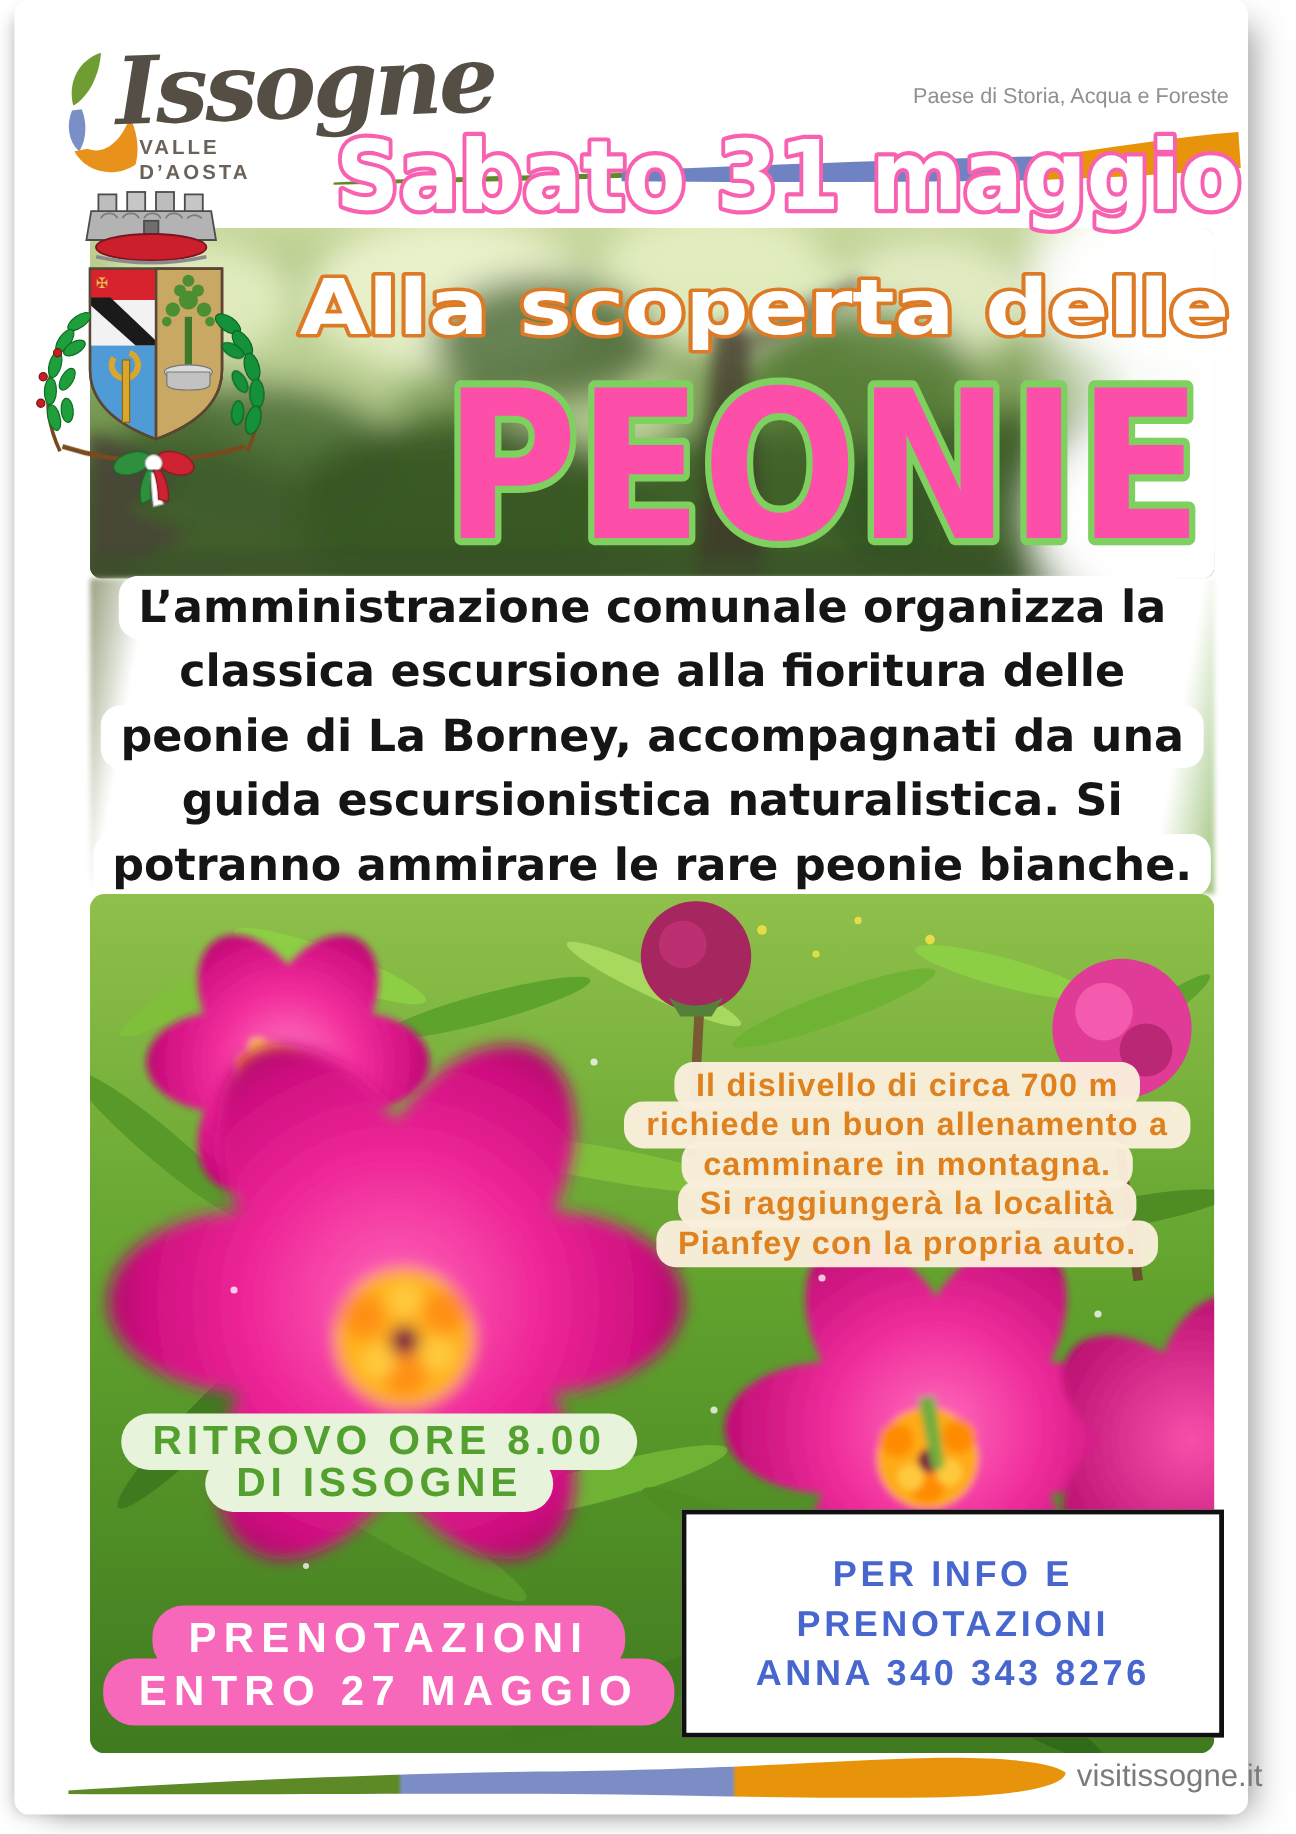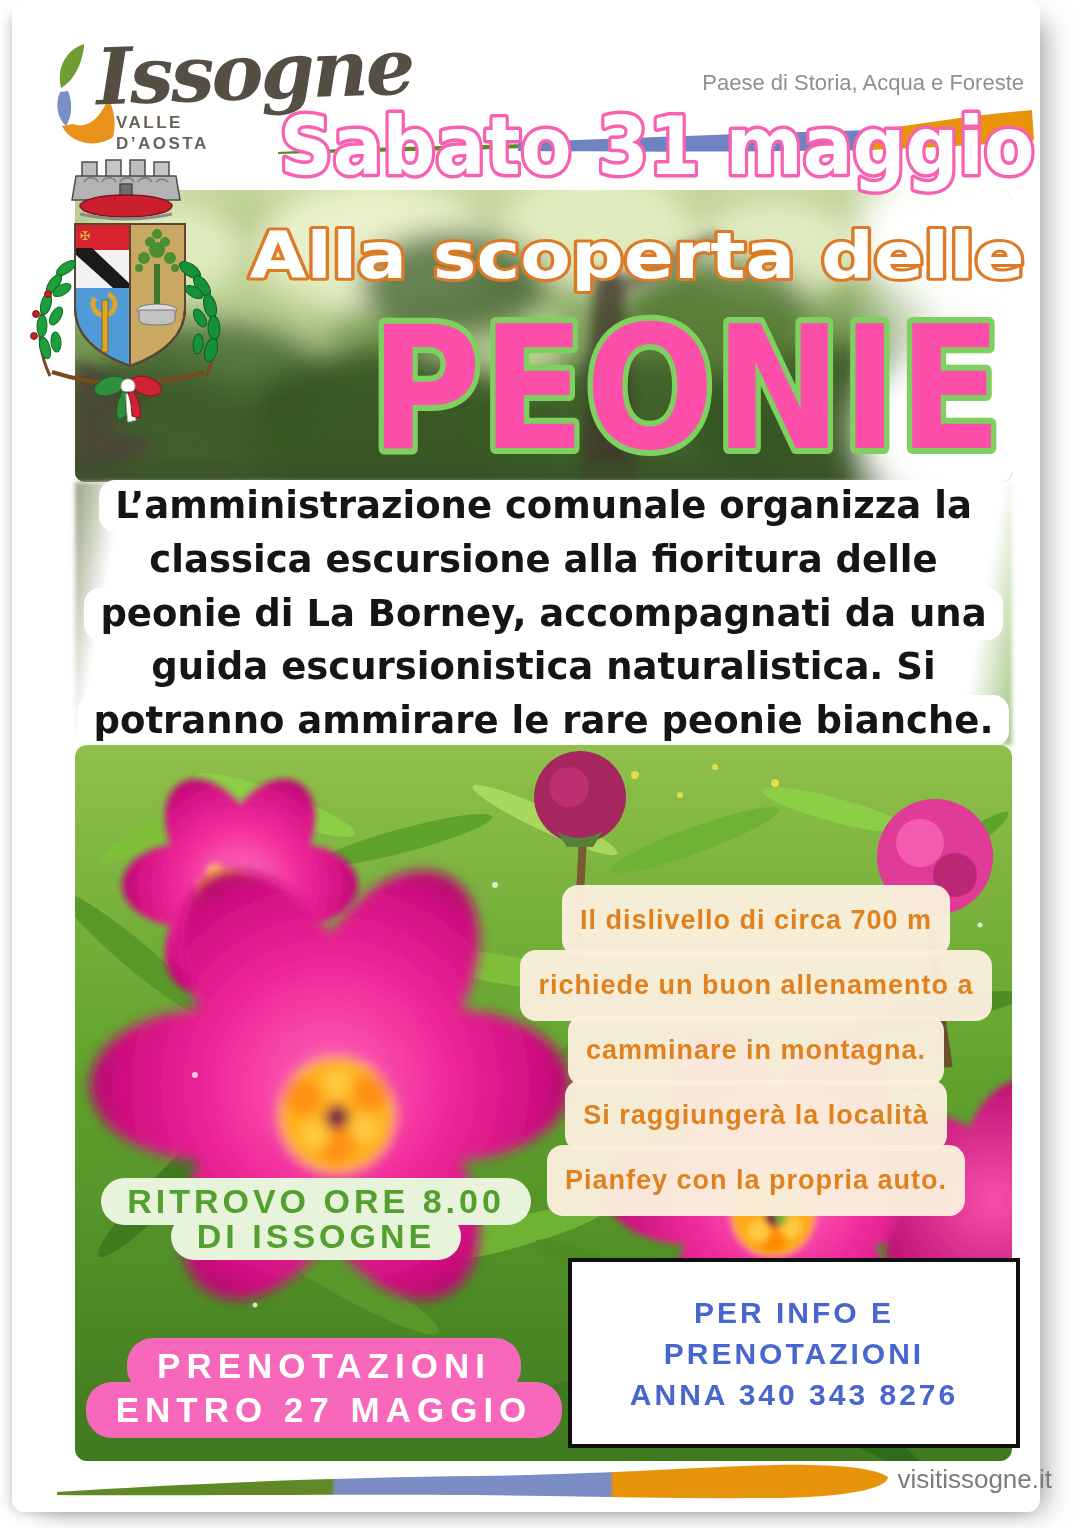--- a/index.html
+++ b/index.html
@@ -8,41 +8,41 @@
   .sheet{position:absolute;left:12px;top:0;width:1028px;height:1512px;background:#ffffff;
          border-radius:12px;
          box-shadow:16px 10px 26px -12px rgba(70,70,70,.55),-7px 6px 14px -9px rgba(80,80,80,.5);}
   .abs{position:absolute;}
 
   
   .logo-script{left:84px;top:26px;font-family:"DejaVu Serif",serif;font-style:italic;font-weight:bold;
                font-size:78px;color:#554e45;transform:rotate(-2deg);letter-spacing:-3px;}
   .logo-region{left:104px;top:112px;font-size:17px;font-weight:600;color:#6b6359;
                letter-spacing:2.5px;line-height:21px;}
-  .tagline{right:16px;top:70px;font-size:22px;color:#8f8f8f;}
+  .tagline{right:16px;top:70px;font-size:18px;color:#8f8f8f;}
 
   
   .photo{overflow:hidden;border-radius:10px;}
   .tree-photo{left:63px;top:190px;width:937px;height:292px;}
   .peony-photo{left:63px;top:745px;width:937px;height:716px;border-radius:12px;}
 
   
   .mid-band{left:63px;top:482px;width:937px;height:263px;}
   .mid-bg{position:absolute;inset:0;filter:blur(2px);
      background:linear-gradient(100deg,#9aa284 0%,#c9cfbc 2.5%,#ffffff 5%,#ffffff 94.5%,#dcead0 96.5%,#9fc27c 100%);}
   .intro-lines{position:absolute;inset:0;display:flex;flex-direction:column;align-items:center;
      justify-content:space-between;}
   .intro-line{font-family:"DejaVu Sans",sans-serif;font-weight:bold;font-size:37px;color:#151515;
      background:#ffffff;border-radius:16px;padding:1px 16px;margin:-2px 0;line-height:50px;white-space:nowrap;}
 
   
   .blob-box{display:flex;flex-direction:column;align-items:center;}
   .note-box{left:510px;top:888px;width:468px;}
   .note-line{font-weight:bold;font-size:27px;color:#e0811f;letter-spacing:1px;background:rgba(250,238,220,.97);
-     border-radius:16px;padding:20px 18px;margin:-3px 0;white-space:nowrap;}
+     border-radius:16px;padding:4px 18px;margin:-3px 0;white-space:nowrap;}
   .meet-box{left:78px;top:1184px;width:452px;}
   .meet-line{font-weight:bold;font-size:34px;color:#53a02f;letter-spacing:4px;background:#e7f3da;
      border-radius:24px;padding:4px 26px;margin:-6px 0;white-space:nowrap;}
   .book-box{left:86px;top:1344px;width:452px;}
   .book-line{font-weight:bold;font-size:35px;color:#ffffff;letter-spacing:6px;background:#f767ba;
      border-radius:26px;padding:8px 30px;margin:-6px 0;white-space:nowrap;}
   .contact-box{left:556px;top:1258px;width:452px;height:190px;background:#ffffff;border:4px solid #101010;
      box-sizing:border-box;display:flex;flex-direction:column;align-items:center;justify-content:center;}
   .contact-line{font-weight:bold;font-size:30px;color:#4767cf;letter-spacing:3px;line-height:41px;white-space:nowrap;}
 

